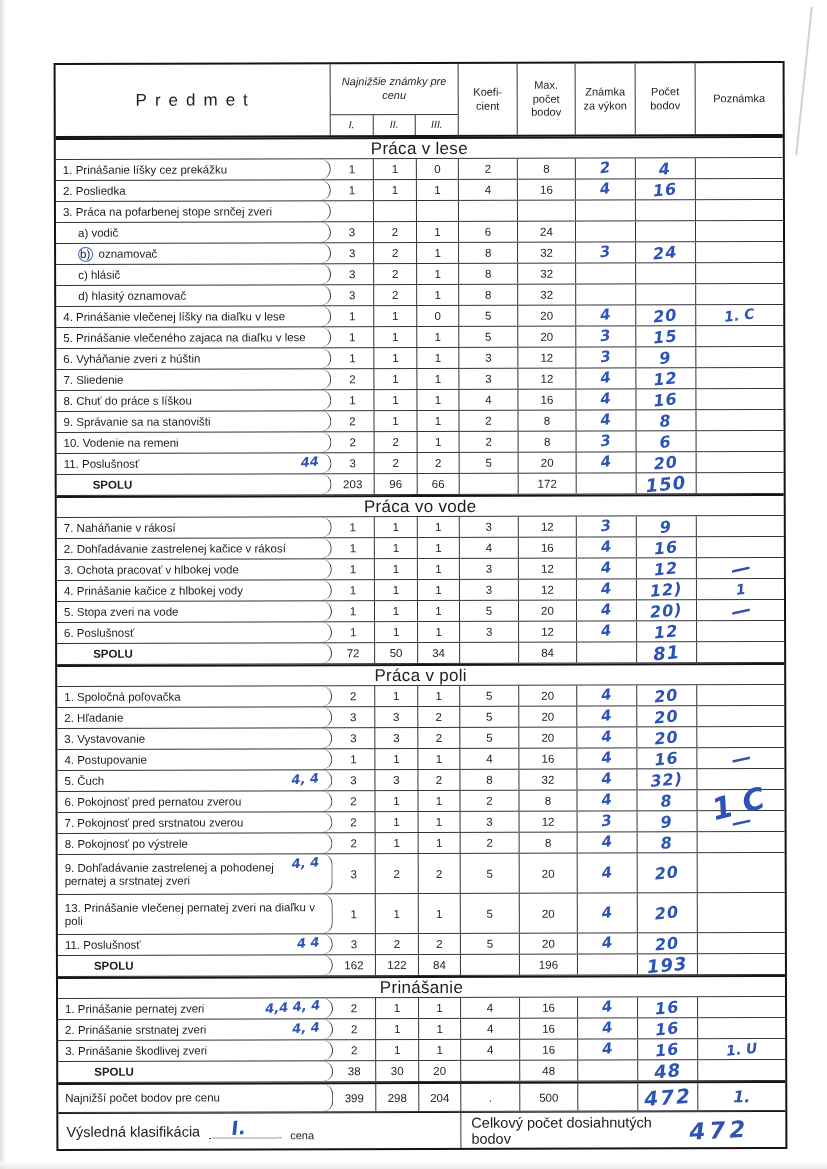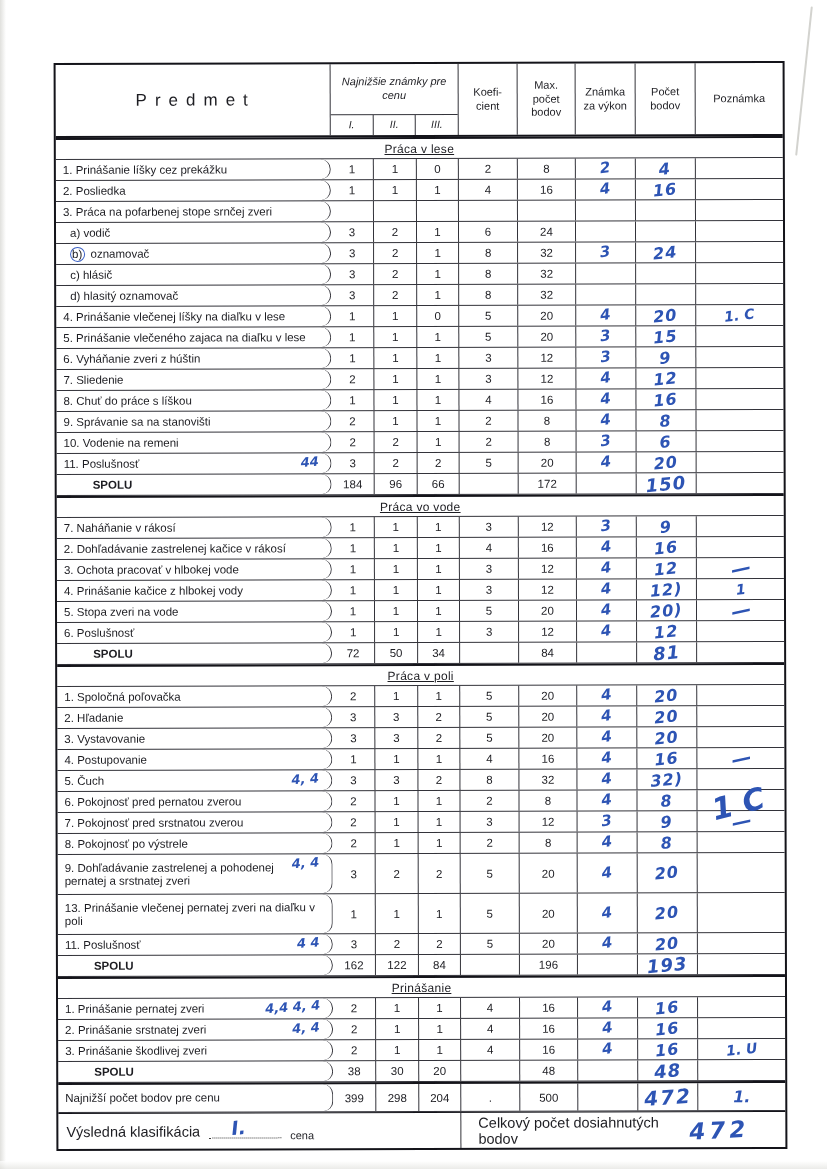--- a/index.html
+++ b/index.html
@@ -23,31 +23,31 @@
   .trow.tall { height:40px; }
   .trow.title-row { height:22px; border-top:2px solid #14141a; align-items:center; justify-content:center; }
   .trow.total-row .c-label { padding-left:36px;font-weight:bold; }
   .trow.min-row { height:30px; border-top:2px solid #14141a; }
   .trow.min-row .c-label { font-size:12.5px; }
   .trow.footer-row { height:36px; border-bottom:none; border-top:1.5px solid #14141a; }
 
   .cell { border-right:1px solid #33333a; display:flex; align-items:center; justify-content:center;
           font-size:11.5px; position:relative; overflow:visible; }
   .c-label { width:275px; justify-content:flex-start; padding:1px 4px 1px 7px;border-radius:10px; }
-  .c-label.indent { padding-left:14px; }
+  .c-label.indent { padding-left:22px; }
   .c-g    { width:43px; }
   .c-g3   { width:42px; }
   .c-koef { width:59px; }
   .c-max  { width:58px; }
   .c-zn   { width:60px; }
   .c-pb   { width:60px; }
   .c-note { flex:1; border-right:none; }
 
   .plabel { white-space:pre-line; line-height:1.12; font-size:11.5px; }
-  .stitle { font-size:12px; letter-spacing:.3px;text-decoration:underline; }
+  .stitle { font-size:17px; letter-spacing:.3px; }
   .circle { border:1.6px solid #3a5fc4; border-radius:50%; padding:0 2px 1px 1px; margin-right:2px; }
 
   
   .hrow { display:flex; border-bottom:2px solid #14141a; height:73px; }
   .hcell { border-right:1px solid #33333a; display:flex; align-items:center; justify-content:center;
            font-size:11px; text-align:center; white-space:pre-line; line-height:1.25; }
   .h-predmet { width:275px; font-size:17px; letter-spacing:8px; padding-left:6px; }
   .h-grades  { width:128px; flex-direction:column; padding:0; align-items:stretch;font-style:italic; }
   .h-grades-top { flex:1; display:flex; align-items:center; justify-content:center; border-bottom:1px solid #33333a; padding:0 6px; white-space:pre-line; text-align:center; }
   .h-grades-sub { height:20px; display:flex; }
@@ -65,21 +65,21 @@
   .label-hw { position:absolute; right:12px; top:1px; font-size:13px; transform:rotate(-4deg); white-space:nowrap; }
   .note-hw { font-size:14px; transform:rotate(-6deg); }
   .ink-dash { font-size:20px; font-weight:700; transform:rotate(-12deg); letter-spacing:-1px; }
   .big-note { position:absolute; left:14px; top:-4px; font-size:30px; transform:rotate(-14deg); z-index:6; white-space:nowrap; }
   .min-points { font-size:20px; font-weight:700; transform:rotate(-4deg); letter-spacing:2px; }
   .min-note { font-size:16px; }
   .koef-mark { font-size:12px; }
 
   
   .f-left  { width:403px; justify-content:flex-start; padding-left:8px; font-size:14.5px; }
-  .f-right { flex:1; border-right:none; justify-content:flex-start; padding-left:17px; font-size:14.5px; }
+  .f-right { flex:1; border-right:none; justify-content:flex-start; padding-left:10px; font-size:14.5px; }
   .dots { display:inline-block; width:72px; border-bottom:1.6px dotted #3a3a3a; position:relative; margin:0 9px; height:14px; }
   .hw-class { position:absolute; left:22px; top:-8px; font-size:19px; transform:rotate(-5deg); }
   .f-cena { font-size:11px; align-self:flex-end; margin-bottom:7px; }
   .f-472 { margin-left:auto; margin-right:36px; font-size:23px; font-weight:700; transform:rotate(-3deg); letter-spacing:4px; }
 </style>
 </head>
 <body>
 
 <div class="edge-left"></div>
 <div class="edge-bottom"></div>
@@ -495,21 +495,21 @@
           <div class="cell c-pb">
             <span class="hw points">20</span>
           </div>
           <div class="cell c-note"></div>
         </div>
         <div class="trow total-row">
           <div class="cell c-label">
             <span class="plabel">SPOLU</span>
           </div>
           <div class="cell c-g">
-            <span class="printed">184</span>
+            <span class="printed">203</span>
           </div>
           <div class="cell c-g">
             <span class="printed">96</span>
           </div>
           <div class="cell c-g c-g3">
             <span class="printed">66</span>
           </div>
           <div class="cell c-koef"></div>
           <div class="cell c-max">
             <span class="printed">172</span>

